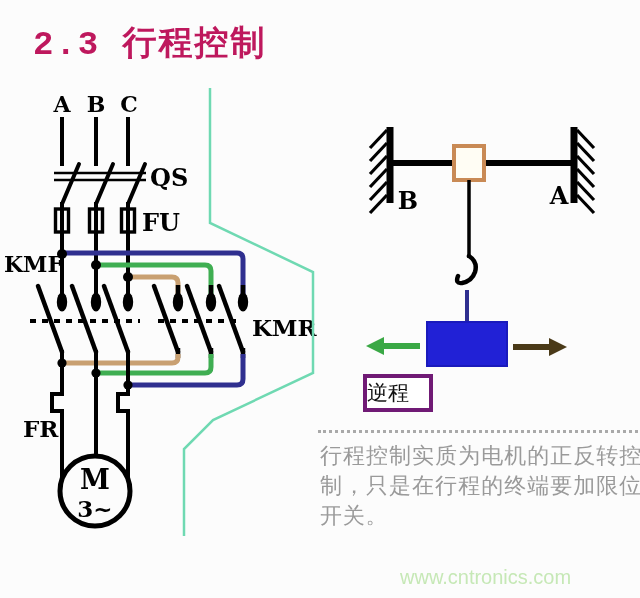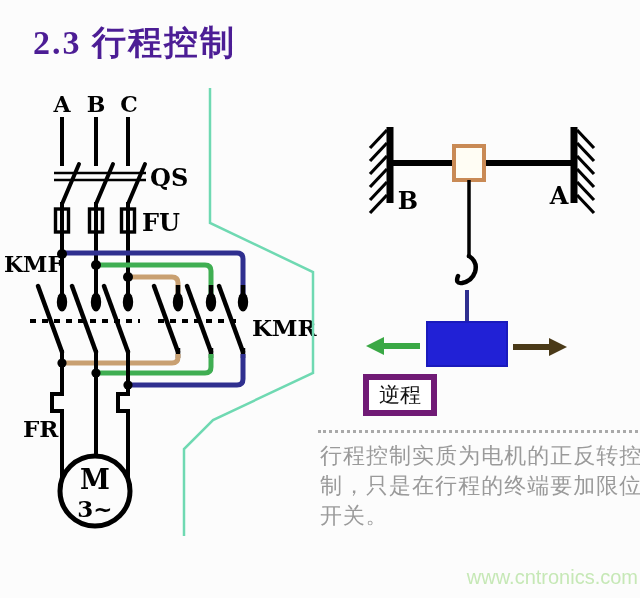--- a/index.html
+++ b/index.html
@@ -3,41 +3,41 @@
 <meta charset="utf-8">
 <style>
   html,body{margin:0;padding:0;}
   .page{
     position:relative;width:640px;height:598px;overflow:hidden;
     background:#fcfcfc;font-family:"Liberation Sans",sans-serif;
   }
   .title{
     position:absolute;left:33px;top:20px;
     font-size:34px;font-weight:900;letter-spacing:2px;
-    color:#4c1d95;font-family:Liberation Serif, serif;
+    color:#be185d;font-family:Liberation Mono, monospace;
   }
   svg text{font-family:"DejaVu Serif",serif;font-weight:bold;fill:#000;}
   .art{position:absolute;left:0;top:0;}
   .stroke-box{
-    position:absolute;border:6px solid #701a75;background:#fff;
-    display:flex;align-items:center;justify-content:center;
+    position:absolute;border:4px solid #701a75;background:#fff;
+    display:flex;align-items:center;justify-content:flex-start;
     font-family:"DejaVu Serif",serif;font-size:21px;color:#111;
   }
   .dotted-sep{
     position:absolute;left:318px;top:430px;width:320px;height:0;
     border-top:3px dotted #a9a9a9;
   }
   .note{
     position:absolute;left:320px;top:441px;width:322px;
     font-size:22px;line-height:30px;letter-spacing:0.7px;
     color:#9a9a9a;text-align:justify;
   }
   .watermark{
     position:absolute;left:400px;top:566px;width:238px;
-    font-size:20px;color:#c6e8b6;text-align:right;
+    font-size:20px;color:#c6e8b6;
   }
 </style>
 </head>
 <body>
 
 <div class="page">
 
   <div class="title">2.3 行程控制</div>
 
   <svg class="art" width="640" height="598" viewBox="0 0 640 598" xmlns="http://www.w3.org/2000/svg">

